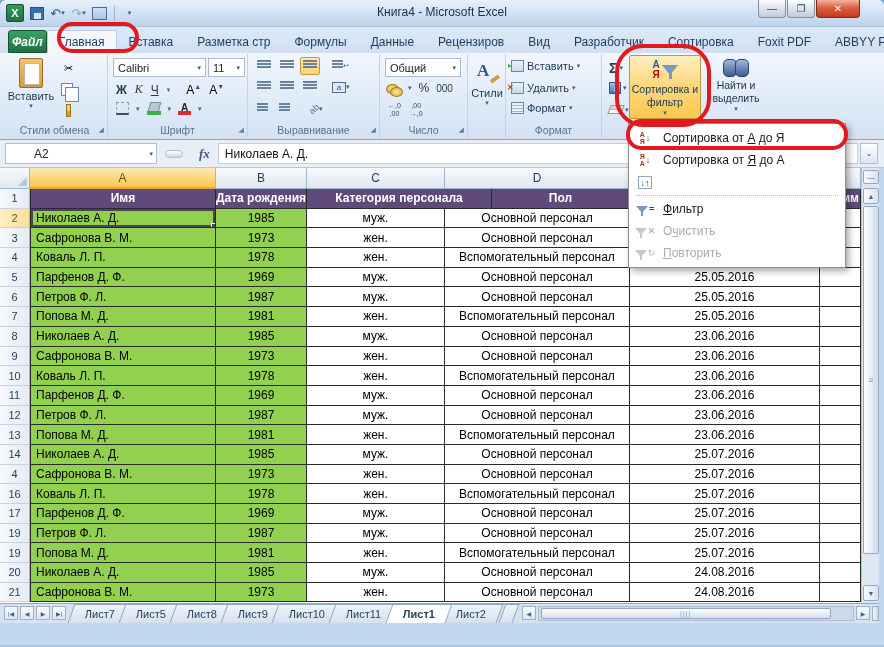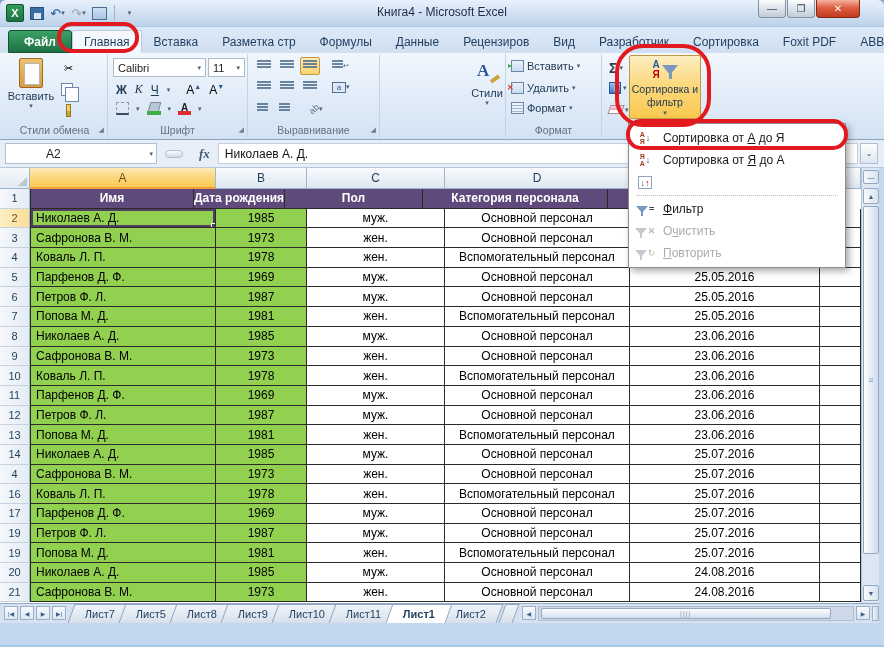--- a/index.html
+++ b/index.html
@@ -27,21 +27,21 @@
   .wb{width:28px;height:18px;border:1px solid #83909f;border-top:none;border-radius:0 0 4px 4px;
     background:linear-gradient(#fdfeff,#dfe5ec 45%,#c3cdd8);display:flex;align-items:center;
     justify-content:center;font-size:10px;color:#35465a;}
   .wb.close{width:44px;background:linear-gradient(#f5b3a2,#dd5f41 45%,#c23a1d);color:#fff;border-color:#7e2916;}
   
   .tabstrip{position:absolute;left:0;top:27px;right:0;height:26px;
     background:linear-gradient(#dce9f8,#d0dff1);display:flex;align-items:flex-end;padding-left:8px;}
   .tab{height:23px;padding:0 11px;display:flex;align-items:center;font-size:12px;color:#1e3c5c;
     border:1px solid transparent;white-space:nowrap;}
   .tab.file{background:linear-gradient(#3aa165,#1e7145);color:#fff;font-weight:bold;
-    border:1px solid #15502f;border-radius:3px 3px 0 0;padding:0 15px;}
+    border:1px solid #15502f;border-radius:3px 3px 0 0;padding:0 3px;font-style:italic;}
   .tab.active{background:#f4f8fc;border:1px solid #b9cce4;border-bottom-color:#f4f8fc;
     border-radius:2px 2px 0 0;}
   
   .ribbon{position:absolute;left:0;top:53px;right:0;height:87px;
     background:linear-gradient(#f2f7fd,#e0ebf8 55%,#d3e2f2);border-bottom:1px solid #8ba4c4;}
   .group{position:absolute;top:1px;bottom:1px;border-right:1px solid #c3d3e6;}
   .glabel{position:absolute;bottom:2px;left:0;right:0;text-align:center;font-size:10.5px;color:#5e7286;}
   .launch{position:absolute;right:3px;bottom:4px;font-size:7px;color:#6b7f95;}
   .combo{height:19px;background:#fff;border:1px solid #abbccf;display:flex;align-items:center;
     font-size:11px;color:#222;padding:0 4px;}
@@ -125,21 +125,21 @@
     align-items:center;font-size:10.5px;color:#213a54;text-align:center;padding-top:4px;}
   .binoc{width:26px;height:16px;position:relative;margin-bottom:4px;}
   .binoc:before,.binoc:after{content:"";position:absolute;top:0;width:12px;height:16px;border-radius:5px;
     background:linear-gradient(#9db8dd,#3c5f92);border:1px solid #27446b;}
   .binoc:before{left:0;} .binoc:after{right:0;}
   .wrap2{width:70px;line-height:1.25;}
   
   .fbar{position:absolute;left:0;top:140px;right:0;height:28px;background:#e7eef7;
     border-bottom:1px solid #b7c6d9;display:flex;align-items:center;}
   .namebox{width:152px;height:21px;background:#fff;border:1px solid #b0c0d2;margin-left:5px;
-    display:flex;align-items:center;font-size:12px;color:#222;padding-left:40px;}
+    display:flex;align-items:center;font-size:12px;color:#222;padding-left:28px;}
   .namebox .dd-mini{margin-left:auto;margin-right:3px;}
   .nb-pill{width:18px;height:8px;border-radius:5px;background:linear-gradient(#fdfdfd,#cfd8e2);
     border:1px solid #b0c0d2;margin:0 8px;}
   .fx{font-family:"Liberation Serif",serif;font-style:italic;font-weight:bold;font-size:13px;color:#3e5a78;
     padding:0 8px;border-right:1px solid #c2cfde;height:21px;display:flex;align-items:center;}
   .fvalue{flex:1;height:21px;background:#fff;border:1px solid #c2cfde;border-left:none;display:flex;
     align-items:center;padding-left:6px;font-size:12px;color:#111;}
   .fb-chev{width:18px;height:21px;margin:0 6px 0 2px;border:1px solid #b0c0d2;background:linear-gradient(#fdfeff,#dde6f0);
     display:flex;align-items:center;justify-content:center;font-size:8px;color:#44546a;}
   
@@ -417,20 +417,38 @@
           </span>
         <span class="albox" style="margin-left:8px;">
             <span class="ori-ic">ab</span>
             <span class="dd-mini">▾</span>
           </span>
       </div>
       <div class="glabel">Выравнивание</div>
       <span class="launch">◢</span>
     </div>
 
+    <div class="group" style="left:380px;width:88px;">
+      <div class="combo" style="position:absolute;left:5px;top:4px;width:76px;">
+        <span>Общий</span>
+        <span class="dd-mini">▾</span>
+      </div>
+      <div style="position:absolute;left:6px;top:27px;display:flex;gap:7px;align-items:center;">
+        <span class="coin-ic"></span>
+        <span class="dd-mini">▾</span>
+        <span class="fbtn">%</span>
+        <span class="fbtn" style="font-size:10px;">000</span>
+      </div>
+      <div style="position:absolute;left:8px;top:48px;display:flex;gap:9px;align-items:center;">
+        <span class="dec-ic"><span class="arr">←</span>,0<br>,00</span>
+        <span class="dec-ic">,00<br><span class="arr">→</span>,0</span>
+      </div>
+      <div class="glabel">Число</div>
+      <span class="launch">◢</span>
+    </div>
 
     <div class="group" style="left:468px;width:38px;">
       <div class="styles-big">
         <span class="sty-ic">A</span>
         <span>Стили</span>
         <span class="dd-mini">▾</span>
       </div>
     </div>
 
     <div class="group" style="left:506px;width:96px;">
@@ -472,20 +490,25 @@
         <span class="sf-let">
             <span class="sf-a">А</span>
             <span class="sf-z">Я</span>
           </span>
         <span class="funnel"></span>
       </span>
       <span class="wrap2">Сортировка и фильтр</span>
       <span class="dd-mini">▾</span>
     </div>
 
+    <div class="findbtn">
+      <span class="binoc"></span>
+      <span class="wrap2" style="width:60px;">Найти и выделить</span>
+      <span class="dd-mini">▾</span>
+    </div>
   </div>
 
   <div class="fbar">
     <div class="namebox">
       <span>A2</span>
       <span class="dd-mini">▾</span>
     </div>
     <span class="nb-pill"></span>
     <span class="fx">fx</span>
     <div class="fvalue">Николаев А. Д.</div>
@@ -498,24 +521,24 @@
     <div class="ch selected" style="width: 186px;">A</div>
         <div class="ch" style="width: 91px;">B</div>
         <div class="ch" style="width: 138px;">C</div>
         <div class="ch" style="width: 185px;">D</div>
         <div class="ch" style="width: 190px;">E</div>
         <div class="ch" style="width: 41px;">F</div>
       </div>
     <div id="rows-root">
         <div class="grow">
           <div class="rn">1</div>
-          <div class="cell c0 hdr" style="width: 164px;">Имя</div>
+          <div class="cell c0 hdr" style="width: 186px;">Имя</div>
           <div class="cell hdr" style="width: 91px;">Дата рождения</div>
+          <div class="cell hdr" style="width: 185px;">Категория персонала</div>
           <div class="cell hdr" style="width: 138px;">Пол</div>
-          <div class="cell hdr" style="width: 185px;">Категория персонала</div>
           <div class="cell hdr" style="width: 190px;"></div>
           <div class="cell hdr right" style="width: 41px;">мм</div>
         </div>
         <div class="grow">
           <div class="rn sel">2</div>
           <div class="cell c0 green left selcell" style="width: 186px;">Николаев А. Д.<span class="fillhandle"></span></div>
           <div class="cell green" style="width: 91px;">1985</div>
           <div class="cell" style="width: 138px;">муж.</div>
           <div class="cell" style="width: 185px;">Основной персонал</div>
           <div class="cell" style="width: 190px;"></div>

